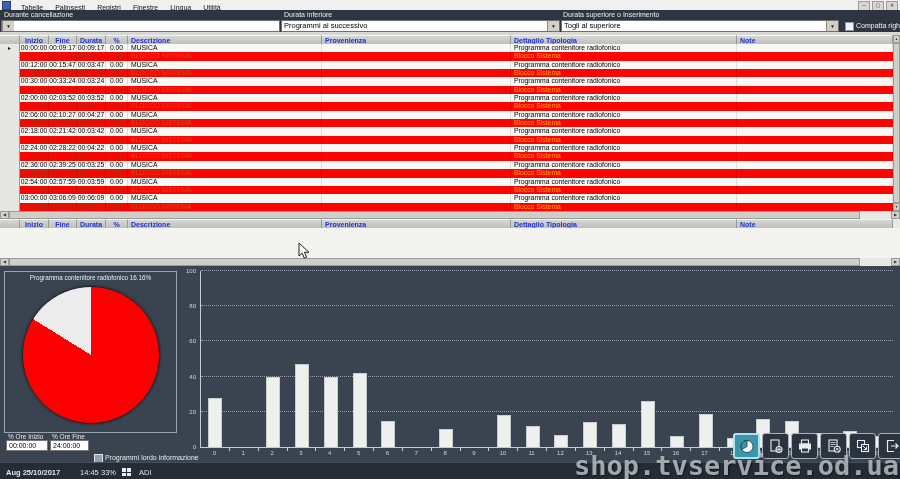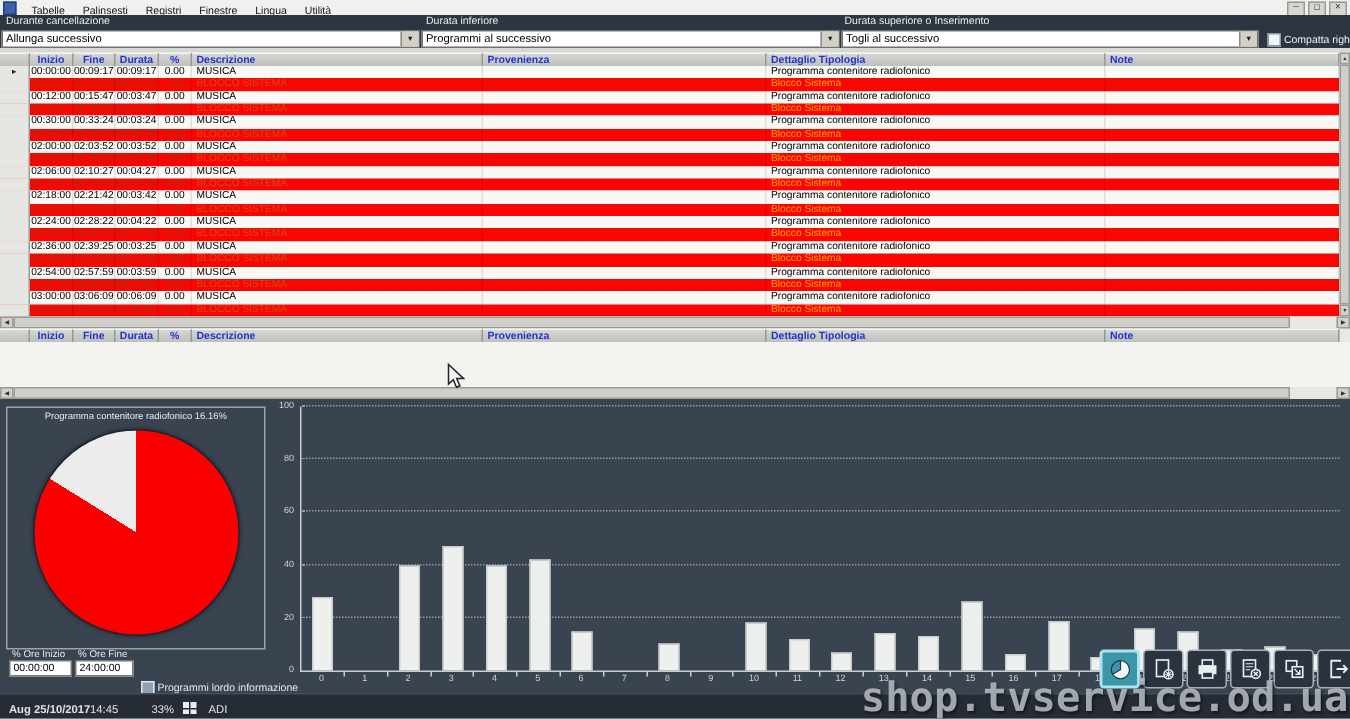--- a/index.html
+++ b/index.html
@@ -91,29 +91,28 @@
       <div class="winbtn">▢</div>
       <div class="winbtn">✕</div>
     </div>
   </div>
 
   <div id="toolbar">
     <div class="tb-label" style="left:4px">Durante cancellazione</div>
     <div class="tb-label" style="left:284px">Durata inferiore</div>
     <div class="tb-label" style="left:563px">Durata superiore o Inserimento</div>
     <div class="combo" style="left:1px;width:277px">
-      <div class="cv">Allunga successivo</div>
       <div class="drop">▼</div>
     </div>
     <div class="combo" style="left:281px;width:277px">
       <div class="cv">Programmi al successivo</div>
       <div class="drop">▼</div>
     </div>
     <div class="combo" style="left:561px;width:276px">
-      <div class="cv">Togli al successivo</div>
+      <div class="cv">Togli al superiore</div>
       <div class="drop">▼</div>
     </div>
     <label id="compatta">
       <span class="cbx"></span>
       <span>Compatta righe</span>
     </label>
   </div>
 
   <div id="strip"></div>
 
@@ -529,21 +528,21 @@
         <svg width="16" height="16" viewBox="0 0 16 16">
           <path d="M10 2.5 H3.5 v11 H10" fill="none" stroke="#e8edf2" stroke-width="1.2"></path>
           <path d="M7 8 h7 M11.5 5.5 L14 8 l-2.5 2.5" fill="none" stroke="#e8edf2" stroke-width="1.2"></path>
         </svg>
       </div>
     </div>
   </div>
 
   <div id="statusbar">
     <span class="st-item st-bold" style="left:6px">Aug 25/10/2017</span>
-    <span class="st-item" style="left:60px">14:45</span>
+    <span class="st-item" style="left:80px">14:45</span>
     <span class="st-item" style="left:101px">33%</span>
     <span id="win-flag">
         <span></span>
         <span></span>
         <span></span>
         <span></span>
       </span>
     <span class="st-item" style="left:139px">ADI</span>
   </div>
 

